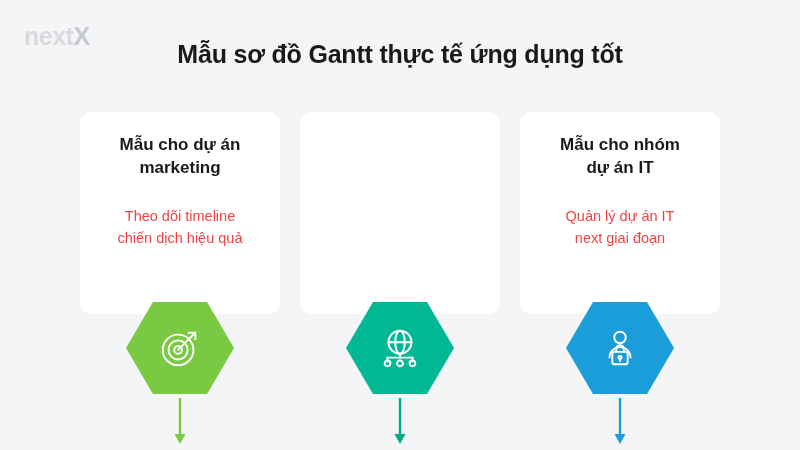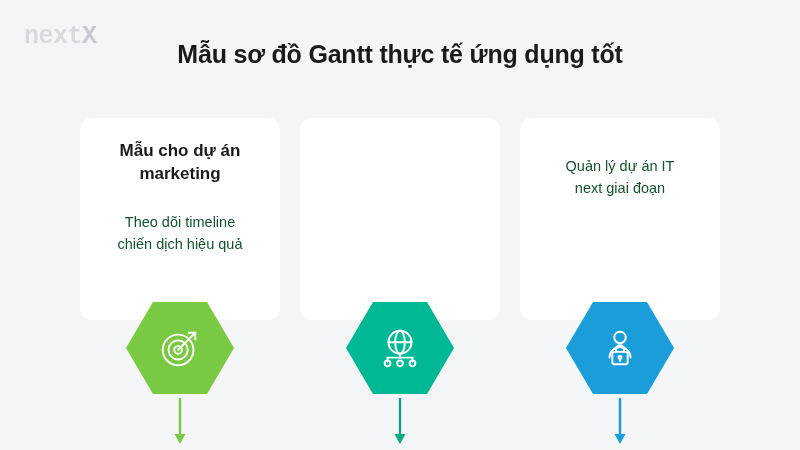--- a/index.html
+++ b/index.html
@@ -33,21 +33,21 @@
     left: 0;
     width: 800px;
     text-align: center;
     font-size: 25px;
     font-weight: 700;
     color: #1a1a1a;
     letter-spacing: -0.2px;
   }
   .cards {
     position: absolute;
-    top: 118px;
+    top: 112px;
     left: 80px;
     width: 640px;
     display: flex;
     justify-content: space-between;
   }
   .card {
     width: 200px;
     height: 202px;
     background: #ffffff;
     border-radius: 12px;
@@ -58,21 +58,21 @@
   .card-title {
     font-size: 17px;
     font-weight: 700;
     color: #1a1a1a;
     line-height: 1.35;
     margin: 0 0 26px 0;
     white-space: pre-line;
   }
   .card-desc {
     font-size: 14.5px;
-    color: #14532d;
+    color: #ef4444;
     line-height: 1.5;
     margin: 16px;
     white-space: pre-line;
   }
   .hexes {
     position: absolute;
     top: 300px;
     left: 80px;
     width: 640px;
     display: flex;
@@ -97,36 +97,38 @@
   }
   .arrow {
     width: 14px;
     height: 48px;
     margin-top: 2px;
   }
 </style>
 </head>
 <body style="background: rgb(244, 245, 247);">
 
-<div class="logo" style="color: rgb(216, 218, 221); font-family: Liberation Mono, monospace;">
+<div class="logo" style="color: rgb(216, 218, 221);">
   <span>next</span><span class="logo-x">X</span>
 </div>
 
 <div class="page-title">Mẫu sơ đồ Gantt thực tế ứng dụng tốt</div>
 
 <div class="cards">
   <div class="card">
     <p class="card-title">Mẫu cho dự án
 marketing</p>
     <p class="card-desc">Theo dõi timeline
 chiến dịch hiệu quả</p>
   </div>
   <div class="card">
   </div>
   <div class="card">
+    <p class="card-title">Mẫu cho nhóm
+dự án IT</p>
     <p class="card-desc">Quản lý dự án IT
 next giai đoạn</p>
   </div>
 </div>
 
 <div class="hexes">
 
   <div class="hex-col">
     <div class="hex" id="hex0" style="background: rgb(122, 201, 67);">
       <span>

